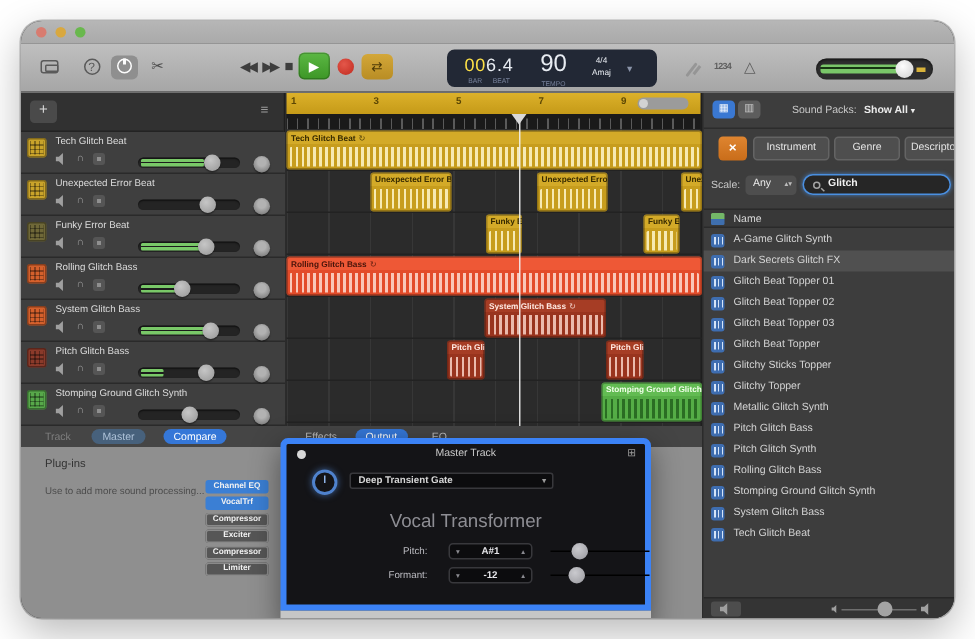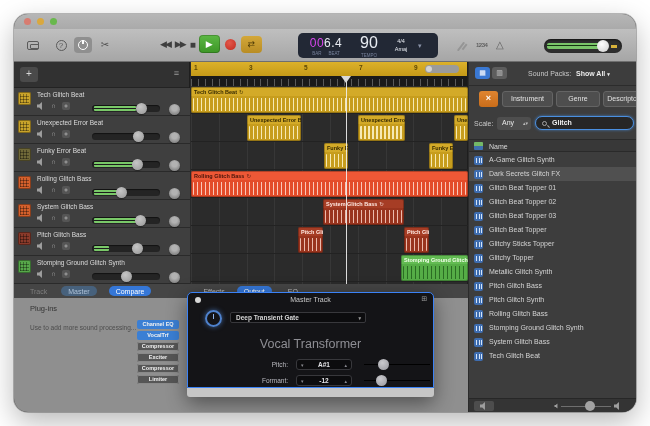--- a/index.html
+++ b/index.html
@@ -30,21 +30,21 @@
   .transport { position:absolute; left:146px; top:6px; display:flex; align-items:center; gap:5px; }
   .tpb { color:#3e3e3e; font-size:9px; letter-spacing:-2px; }
   .stop { font-size:10px; }
   .play { width:21px; height:18px; border-radius:4px; background:linear-gradient(#5cb844,#3c9626); color:#fff; text-align:center; font-size:9px; line-height:18px; letter-spacing:0; box-shadow:inset 0 0 0 1px rgba(0,0,0,.2); }
   .rec { width:11px; height:11px; border-radius:50%; background:radial-gradient(circle at 40% 35%, #e4574a, #c02a1f); }
   .cycle { width:21px; height:17px; border-radius:4px; background:linear-gradient(#d3a739,#b98d24); color:#4d3a06; text-align:center; font-size:9px; line-height:16px; letter-spacing:0; }
 
   .lcd { position:absolute; left:284px; top:4px; width:140px; height:25px; border-radius:5px; background:#222835; display:flex; align-items:center; color:#e8ecf2; }
   .lcd-beat { width:56px; text-align:center; }
   .lcd-big { font-size:12px; letter-spacing:.5px; }
-  .lcd-dim { color:#d946ef; }
+  .lcd-dim { color:#fde047; }
   .lcd-lbls { font-size:4.5px; color:#76809a; display:flex; justify-content:center; gap:7px; margin-top:1px; }
   .lcd-tempo { width:30px; text-align:center; }
   .lcd-t { font-size:16px; }
   .lcd-sig { width:34px; text-align:center; font-size:5.5px; line-height:1.3; }
   .lcd-chv { width:14px; color:#8a93a8; font-size:7px; }
 
   .fork { position:absolute; left:446px; top:12px; width:2px; height:11px; background:#8f8f8f; transform:rotate(38deg); border-radius:1px; opacity:.8; }
   .fork::after { content:""; position:absolute; left:3px; top:0; width:2px; height:7px; background:#8f8f8f; }
   .countin { position:absolute; left:462px; top:13px; font-size:6px; font-weight:bold; color:#5f5f5f; letter-spacing:-0.5px; }
   .metro { position:absolute; left:482px; top:10px; font-size:10px; color:#5f5f5f; }
@@ -108,21 +108,21 @@
   .pill-mut { background:#47617c; color:#aec2d8; margin-left:14px; }
   .pill-blue { background:#3577d8; color:#fff; margin-left:12px; }
   .plug-title { position:absolute; left:16px; top:20px; font-size:7.5px; color:#333; }
   .plug-hint { position:absolute; left:16px; top:40px; font-size:6.5px; color:#4c4c4c; }
   .plug-col { position:absolute; left:123px; top:36px; width:42px; display:flex; flex-direction:column; gap:2px; }
   .plug-btn { height:9px; border-radius:2px; font-size:5.5px; font-weight:bold; color:#f2f2f2; text-align:center; line-height:9px; background:#565656; box-shadow:inset 0 0 0 1px #8a8a8a; overflow:hidden; }
   .plug-btn.blue { background:#3b7fd4; box-shadow:none; }
 
   
   .pw { position:absolute; left:173px; top:278px; width:247px; z-index:10; filter:drop-shadow(0 6px 10px rgba(0,0,0,.45)); }
-  .pw-body { position:relative; height:96px; background:#141417; border-radius:5px 5px 0 0; border:1px solid #3b82f6; }
+  .pw-body { position:relative; height:115px; background:#141417; border-radius:5px 5px 0 0; border:4px solid #3b82f6; }
   .pw-title { position:absolute; left:0; right:0; top:3px; text-align:center; font-size:7px; color:#c9c9c9; }
   .pw-close { position:absolute; left:7px; top:4px; width:6px; height:6px; border-radius:50%; background:#d8d8d8; }
   .pw-corner { position:absolute; right:6px; top:2px; font-size:7px; color:#9a9a9a; }
   .pwr { position:absolute; left:17px; top:17px; width:17px; height:17px; border-radius:50%; border:2.5px solid #4f82cd; box-shadow:0 0 5px rgba(79,130,205,.7); }
   .pwr::after { content:""; position:absolute; left:5.5px; top:2px; width:1.5px; height:5px; background:#8fb4e8; }
   .pw-preset { position:absolute; left:42px; top:19px; width:136px; height:11px; background:#0c0c0e; border:1px solid #38383c; border-radius:2px; color:#d6d6d6; font-size:6.5px; font-weight:bold; line-height:10px; padding-left:5px; }
   .pw-preset .chv { position:absolute; right:4px; top:0; color:#9a9a9a; }
   .pw-name { position:absolute; left:0; right:0; top:44px; text-align:center; font-size:12.5px; color:#8e8e94; }
   .pw-row { position:absolute; height:11px; font-size:6.5px; color:#bcbcc2; }
   .pw-lbl { position:absolute; right:145px; top:2px; }

